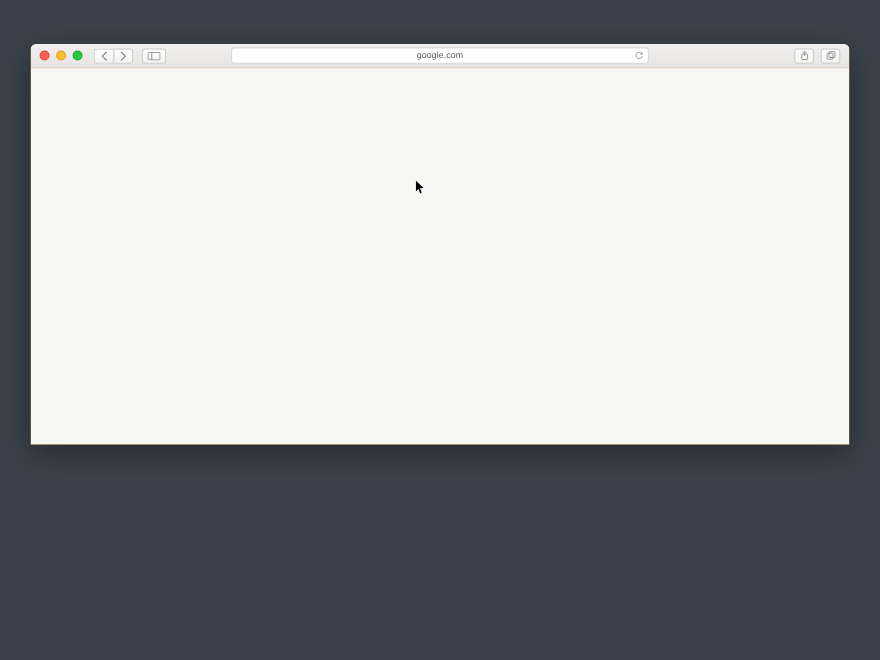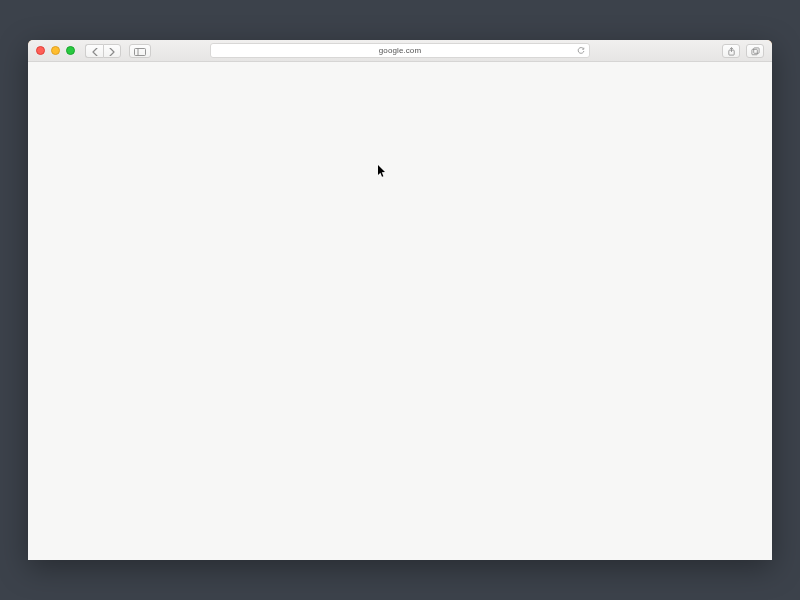--- a/index.html
+++ b/index.html
@@ -9,21 +9,21 @@
       background: #3c424b;
       font-family: -apple-system, BlinkMacSystemFont, "Helvetica Neue", sans-serif;
       overflow: hidden;
       position: relative;
     }
     .browser-window {
       position: absolute;
       left: 28px;
       top: 40px;
       width: 744px;
-      height: 520px;
+      height: 364px;
       background: #fdba74;
       border-radius: 5px 5px 0 0;
       box-shadow: 0 8px 30px rgba(0,0,0,0.35);
       overflow: hidden;
     }
     .toolbar {
       height: 22px;
       background: linear-gradient(#f1f0ef, #e6e5e4);
       border-bottom: 1px solid #d6d5d4;
       display: flex;

